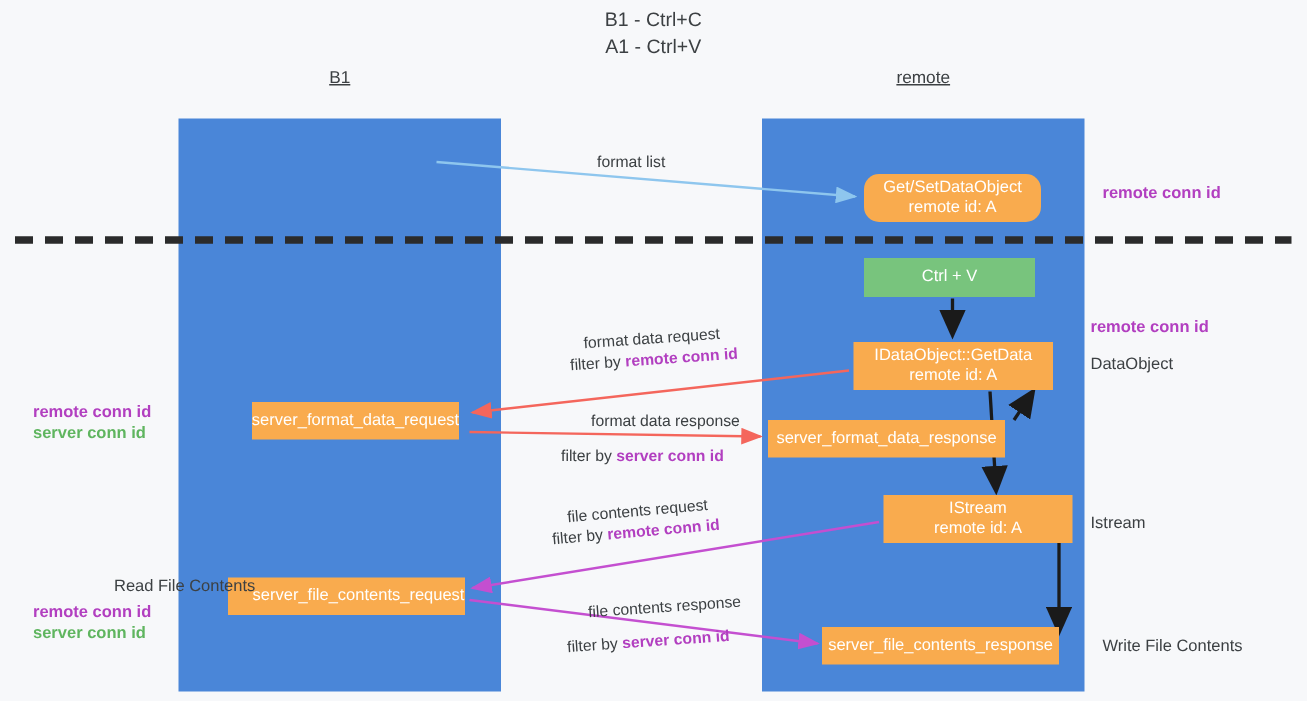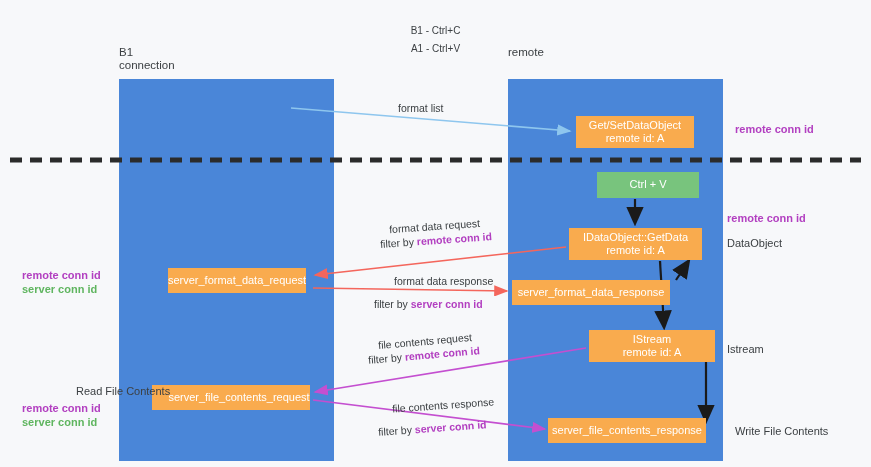--- a/index.html
+++ b/index.html
@@ -12,45 +12,45 @@
   }
   #stage{position:absolute;left:0;top:0;width:871px;height:467px;}
 
   
   .lane{position:absolute;background:#4a86d8;}
   #lane-b1{left:119px;top:79px;width:215px;height:382px;}
   #lane-a1{left:508px;top:79px;width:215px;height:382px;}
 
   
   .lane-head{
-    position:absolute;text-align:left;color:#3c4043;
-    font-size:11.5px;line-height:13px;
+    position:absolute;text-align:center;color:#3c4043;
+    font-size:11.5px;line-height:13px;text-decoration:underline;
   }
   #head-b1{left:119px;top:46px;width:215px;}
   #head-a1{left:508px;top:46px;width:215px;}
 
   
   #title{
-    position:absolute;left:0;top:22px;width:871px;text-align:center;
-    color:#3c4043;font-size:10px;line-height:18px;
+    position:absolute;left:0;top:4px;width:871px;text-align:center;
+    color:#3c4043;font-size:13px;line-height:18px;
   }
 
   
   .node{
     position:absolute;box-sizing:border-box;
     display:flex;align-items:center;justify-content:center;
     text-align:center;color:#ffffff;font-size:11px;line-height:13.5px;
     padding:2px 4px;
   }
   .green{background:#78c47d;}
   .orange{background:#f9ab4e;}
 
   #n-ctrlc{left:161px;top:95px;width:129px;height:27px;}
-  #n-idataobject{left:576px;top:116px;width:118px;height:32px;}
-  #n-ctrlv{left:576px;top:172px;width:102px;height:26px;margin-left:21px;}
+  #n-idataobject{left:576px;top:116px;width:118px;height:32px;border-radius:10px;}
+  #n-ctrlv{left:576px;top:172px;width:114px;height:26px;}
   #n-getdata{left:569px;top:228px;width:133px;height:32px;}
   #n-sfdreq{left:168px;top:268px;width:138px;height:25px;}
   #n-sfdres{left:512px;top:280px;width:158px;height:25px;}
   #n-istream{left:589px;top:330px;width:126px;height:32px;}
   #n-sfcreq{left:152px;top:385px;width:158px;height:25px;padding-left:20px;}
   #n-sfcres{left:548px;top:418px;width:158px;height:25px;}
 
   
   .side{position:absolute;font-size:11px;line-height:14px;color:#3c4043;}
   .purple{color:#b23fc0;font-weight:bold;}
@@ -88,21 +88,20 @@
   <div id="title">
     <div>B1 - Ctrl+C</div>
     <div>A1 - Ctrl+V</div>
   </div>
 
   <div class="lane" id="lane-b1"></div>
   <div class="lane" id="lane-a1"></div>
 
   <div class="lane-head" id="head-b1">
     <div>B1</div>
-    <div>connection</div>
   </div>
   <div class="lane-head" id="head-a1">
     <div>remote</div>
   </div>
 
   <svg id="wires" viewBox="0 0 871 467">
     <defs>
       <marker id="ah-blue" markerWidth="9" markerHeight="7" refX="8" refY="3.5" orient="auto">
         <polygon points="0 0, 9 3.5, 0 7" fill="#8ec6ee"></polygon>
       </marker>

